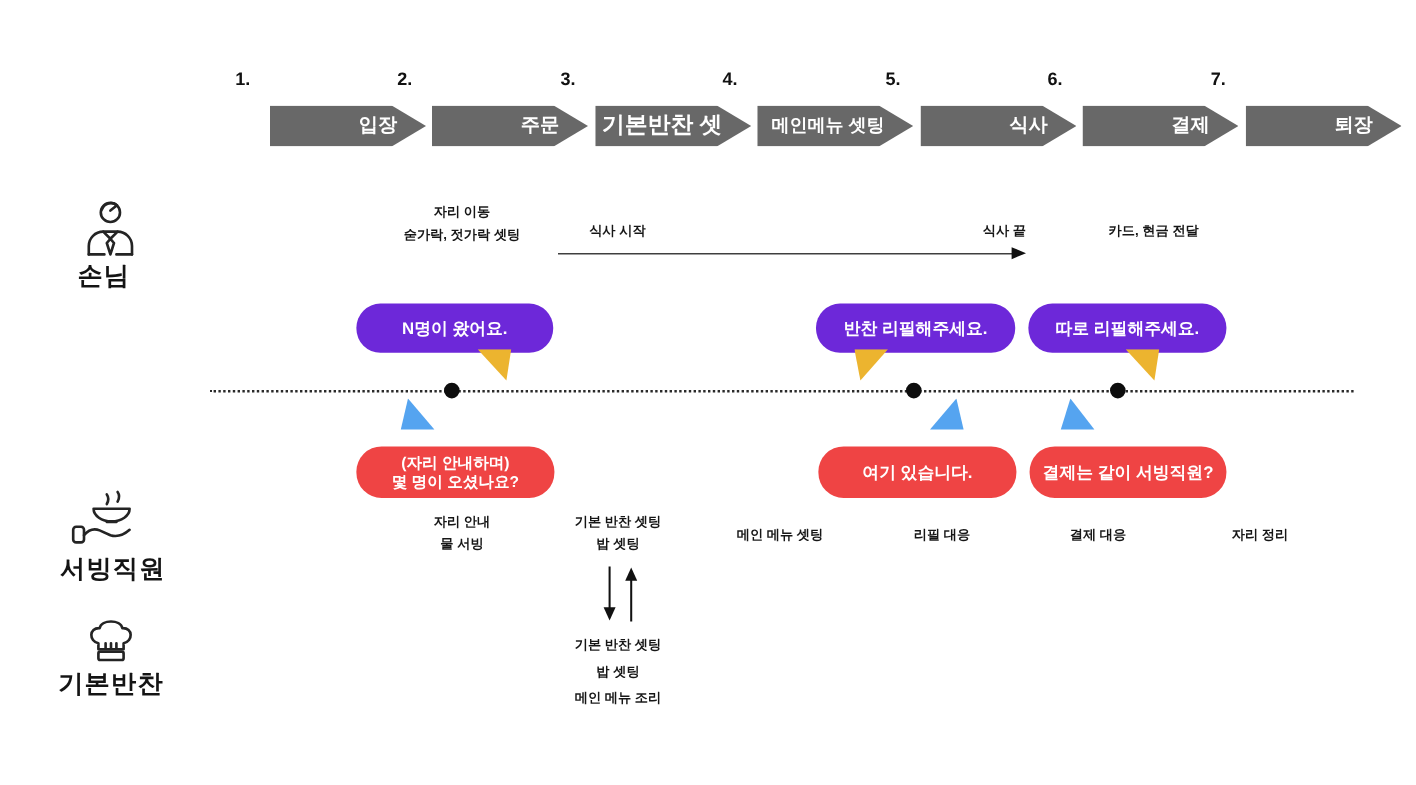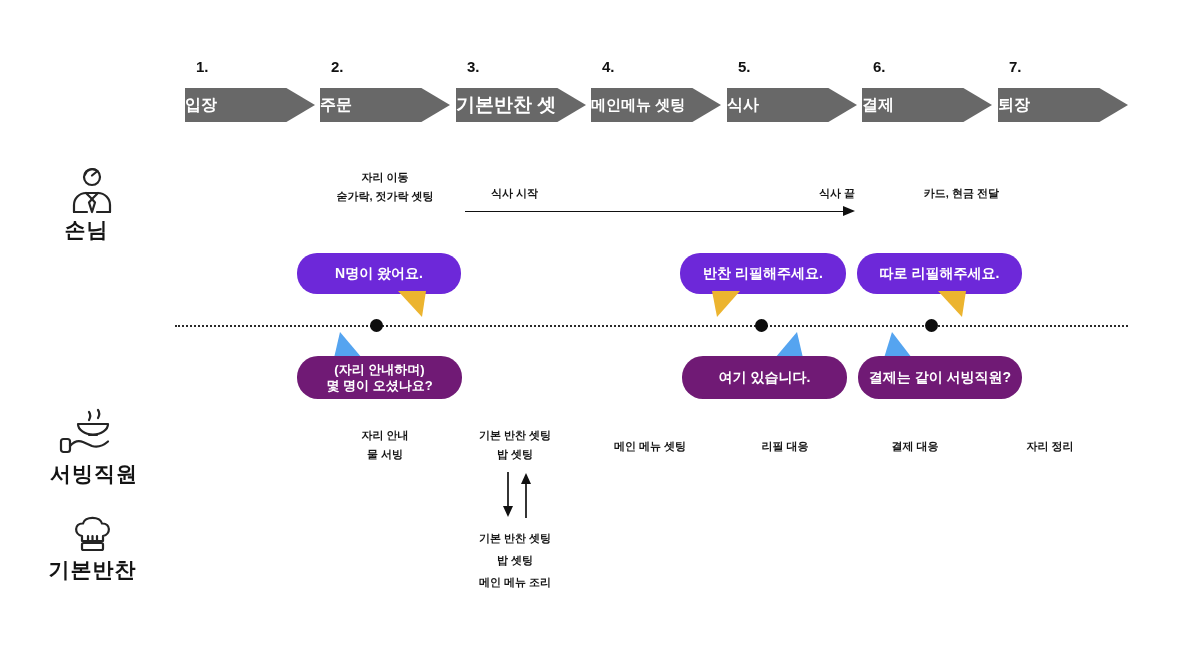--- a/index.html
+++ b/index.html
@@ -26,22 +26,23 @@
     position: absolute;
     top: 88px;
     width: 130px;
     height: 34px;
     background: #686868;
     clip-path: polygon(0 0, 78% 0, 100% 50%, 78% 100%, 0 100%);
     color: #fff;
     font-size: 16px;
     font-weight: bold;
     line-height: 34px;
-    text-align: left;
+    text-align: right;
     padding-right: 24px;
+    margin-left: 40px;
   }
 
   
   .actor-label {
     position: absolute;
     font-size: 21px;
     font-weight: bold;
     text-align: center;
     color: #141414;
     letter-spacing: 1px;
@@ -96,21 +97,21 @@
     position: absolute;
     height: 41px;
     border-radius: 20px;
     color: #fff;
     font-size: 14px;
     font-weight: bold;
     text-align: center;
     line-height: 41px;
   }
   .bubble.yellow { top: 253px; background: #6d28d9; }
-  .bubble.blue   { top: 356px; background: #701a75; height: 43px; border-radius: 21px; line-height: 43px; }
+  .bubble.blue   { top: 372px; background: #ef4444; height: 43px; border-radius: 21px; line-height: 43px; }
   .bubble.blue.two-line { font-size: 13px; line-height: 16px; padding-top: 6px; }
   .tail { position: absolute; }
 
   
   .varrows { position: absolute; left: 492px; top: 470px; }
   .vline { stroke: #111; stroke-width: 1.7; }
   .vhead { fill: #111; }
 </style>
 </head>
 <body>

